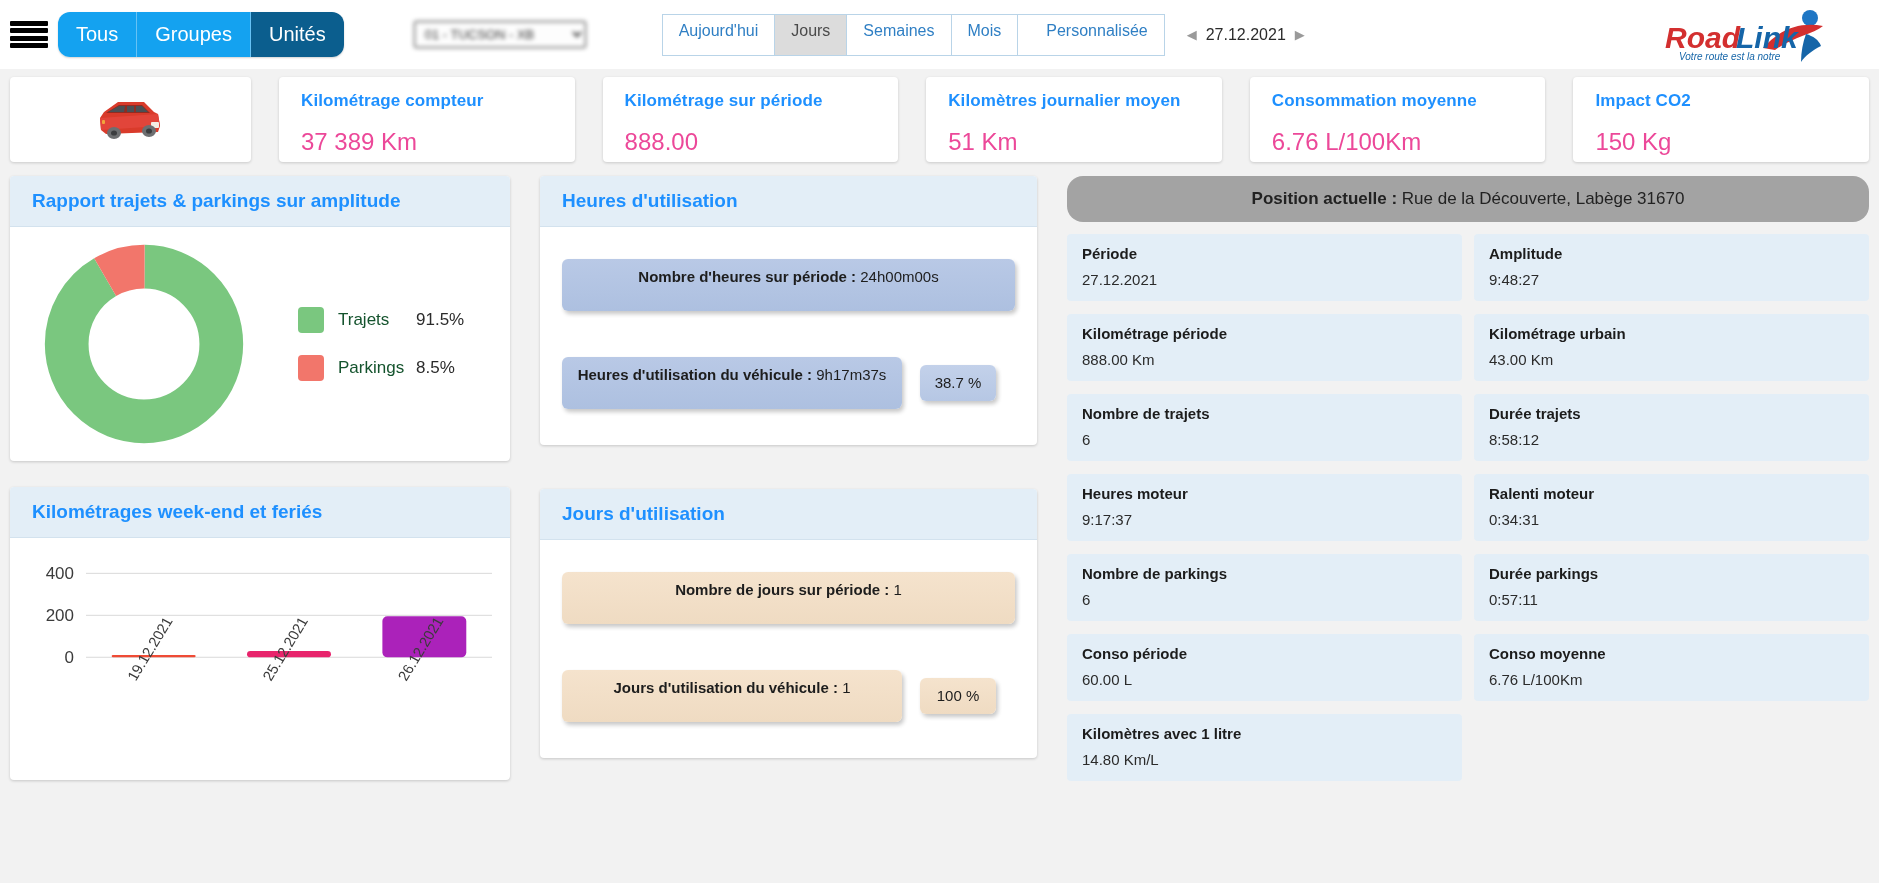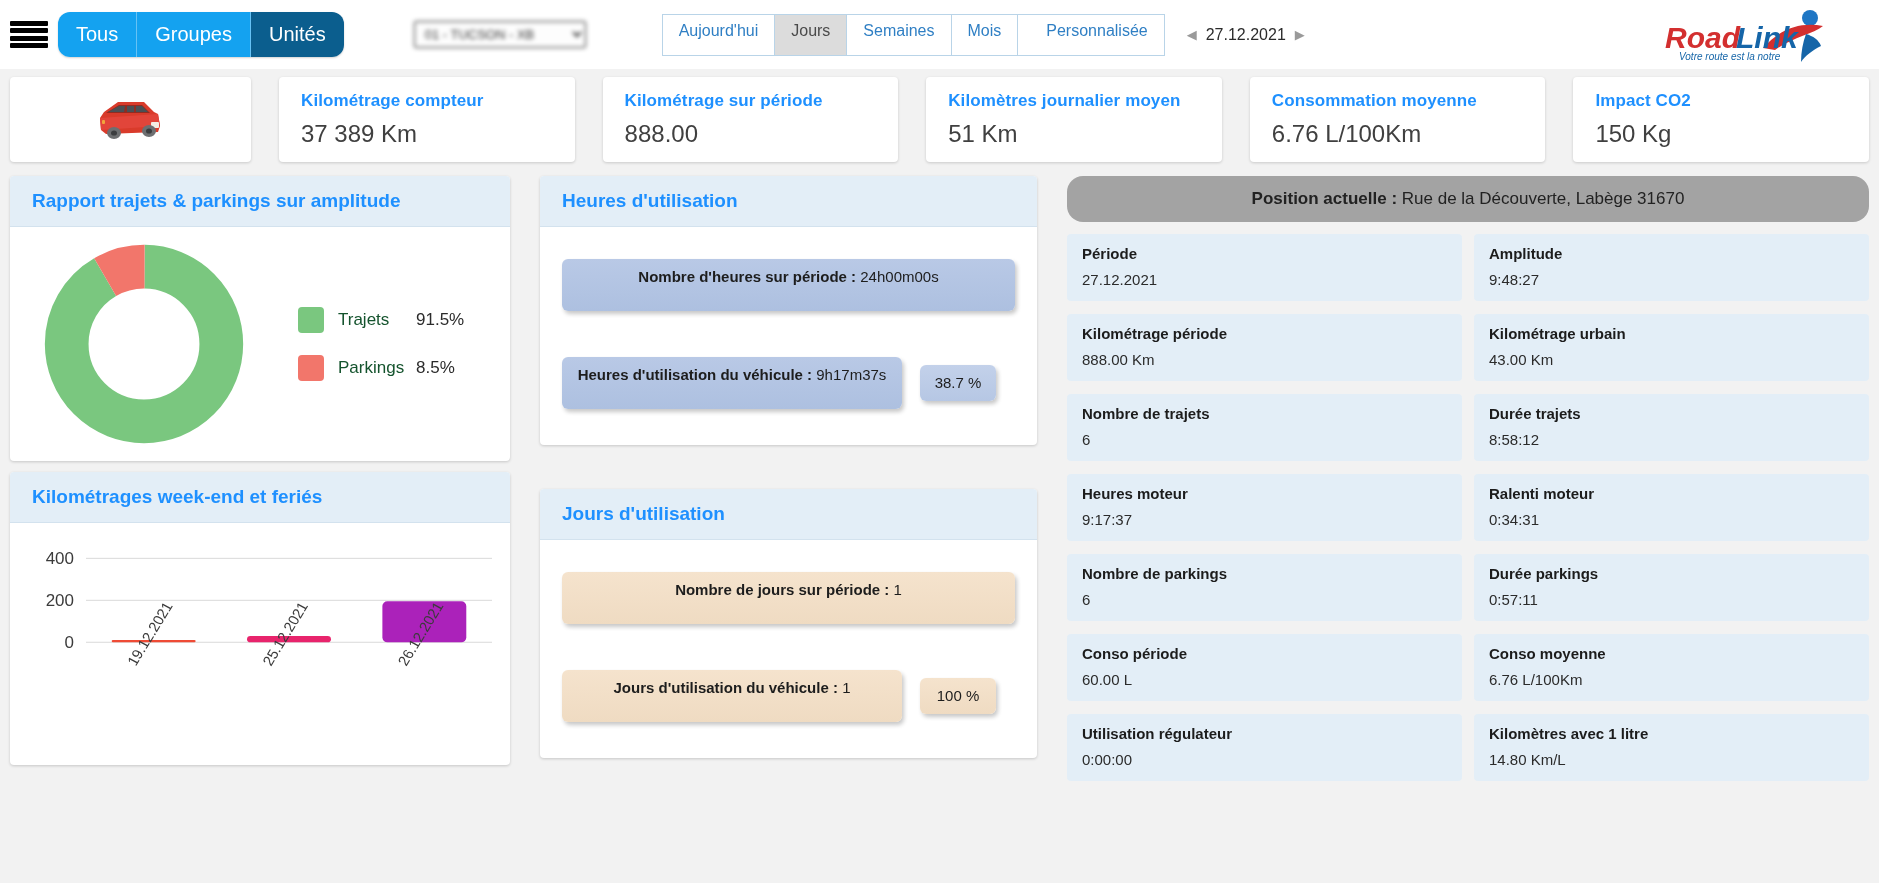--- a/index.html
+++ b/index.html
@@ -82,29 +82,29 @@
     box-shadow: 0 1px 3px rgba(0,0,0,.17);
     flex: 1; padding: 14px 22px 0 22px;
     position: relative;
   }
   .kpi-card.vehicle {
     flex: 0 0 241px; display: flex;
     align-items: center; justify-content: center;
     padding: 0;
   }
   .kpi-label { font-size: 17px; color: #1e90ff; font-weight: bold; letter-spacing: .1px; }
-  .kpi-value { font-size: 24px; color: #404040; margin-top: 9px; }
+  .kpi-value { font-size: 24px; color: #ec4899; margin-top: 17px; }
   .car-icon { width: 70px; height: 48px; }
 
   
   .main {
     display: flex; gap: 30px;
     padding: 14px 10px 0 10px;
   }
-  .col-left  { width: 500px; display: flex; flex-direction: column; gap: 11px; }
+  .col-left  { width: 500px; display: flex; flex-direction: column; gap: 26px; }
   .col-mid   { width: 497px; display: flex; flex-direction: column; gap: 44px; }
   .col-right { flex: 1; }
 
   .panel {
     background: #ffffff; border-radius: 4px;
     box-shadow: 0 1px 3px rgba(0,0,0,.18);
     overflow: hidden;
   }
   .panel-head {
     background: #e3eef7; border-bottom: 1px solid #d3e2ee;
@@ -408,22 +408,18 @@
         </div>
         <div class="stat-card">
           <div class="stat-label">Conso période</div>
           <div class="stat-value">60.00 L</div>
         </div>
         <div class="stat-card">
           <div class="stat-label">Conso moyenne</div>
           <div class="stat-value">6.76 L/100Km</div>
         </div>
         <div class="stat-card">
-          <div class="stat-label">Utilisation régulateur</div>
-          <div class="stat-value">0:00:00</div>
-        </div>
-        <div class="stat-card">
           <div class="stat-label">Kilomètres avec 1 litre</div>
           <div class="stat-value">14.80 Km/L</div>
         </div>
       </div>
   </div>
 </div>
 
 </body></html>

